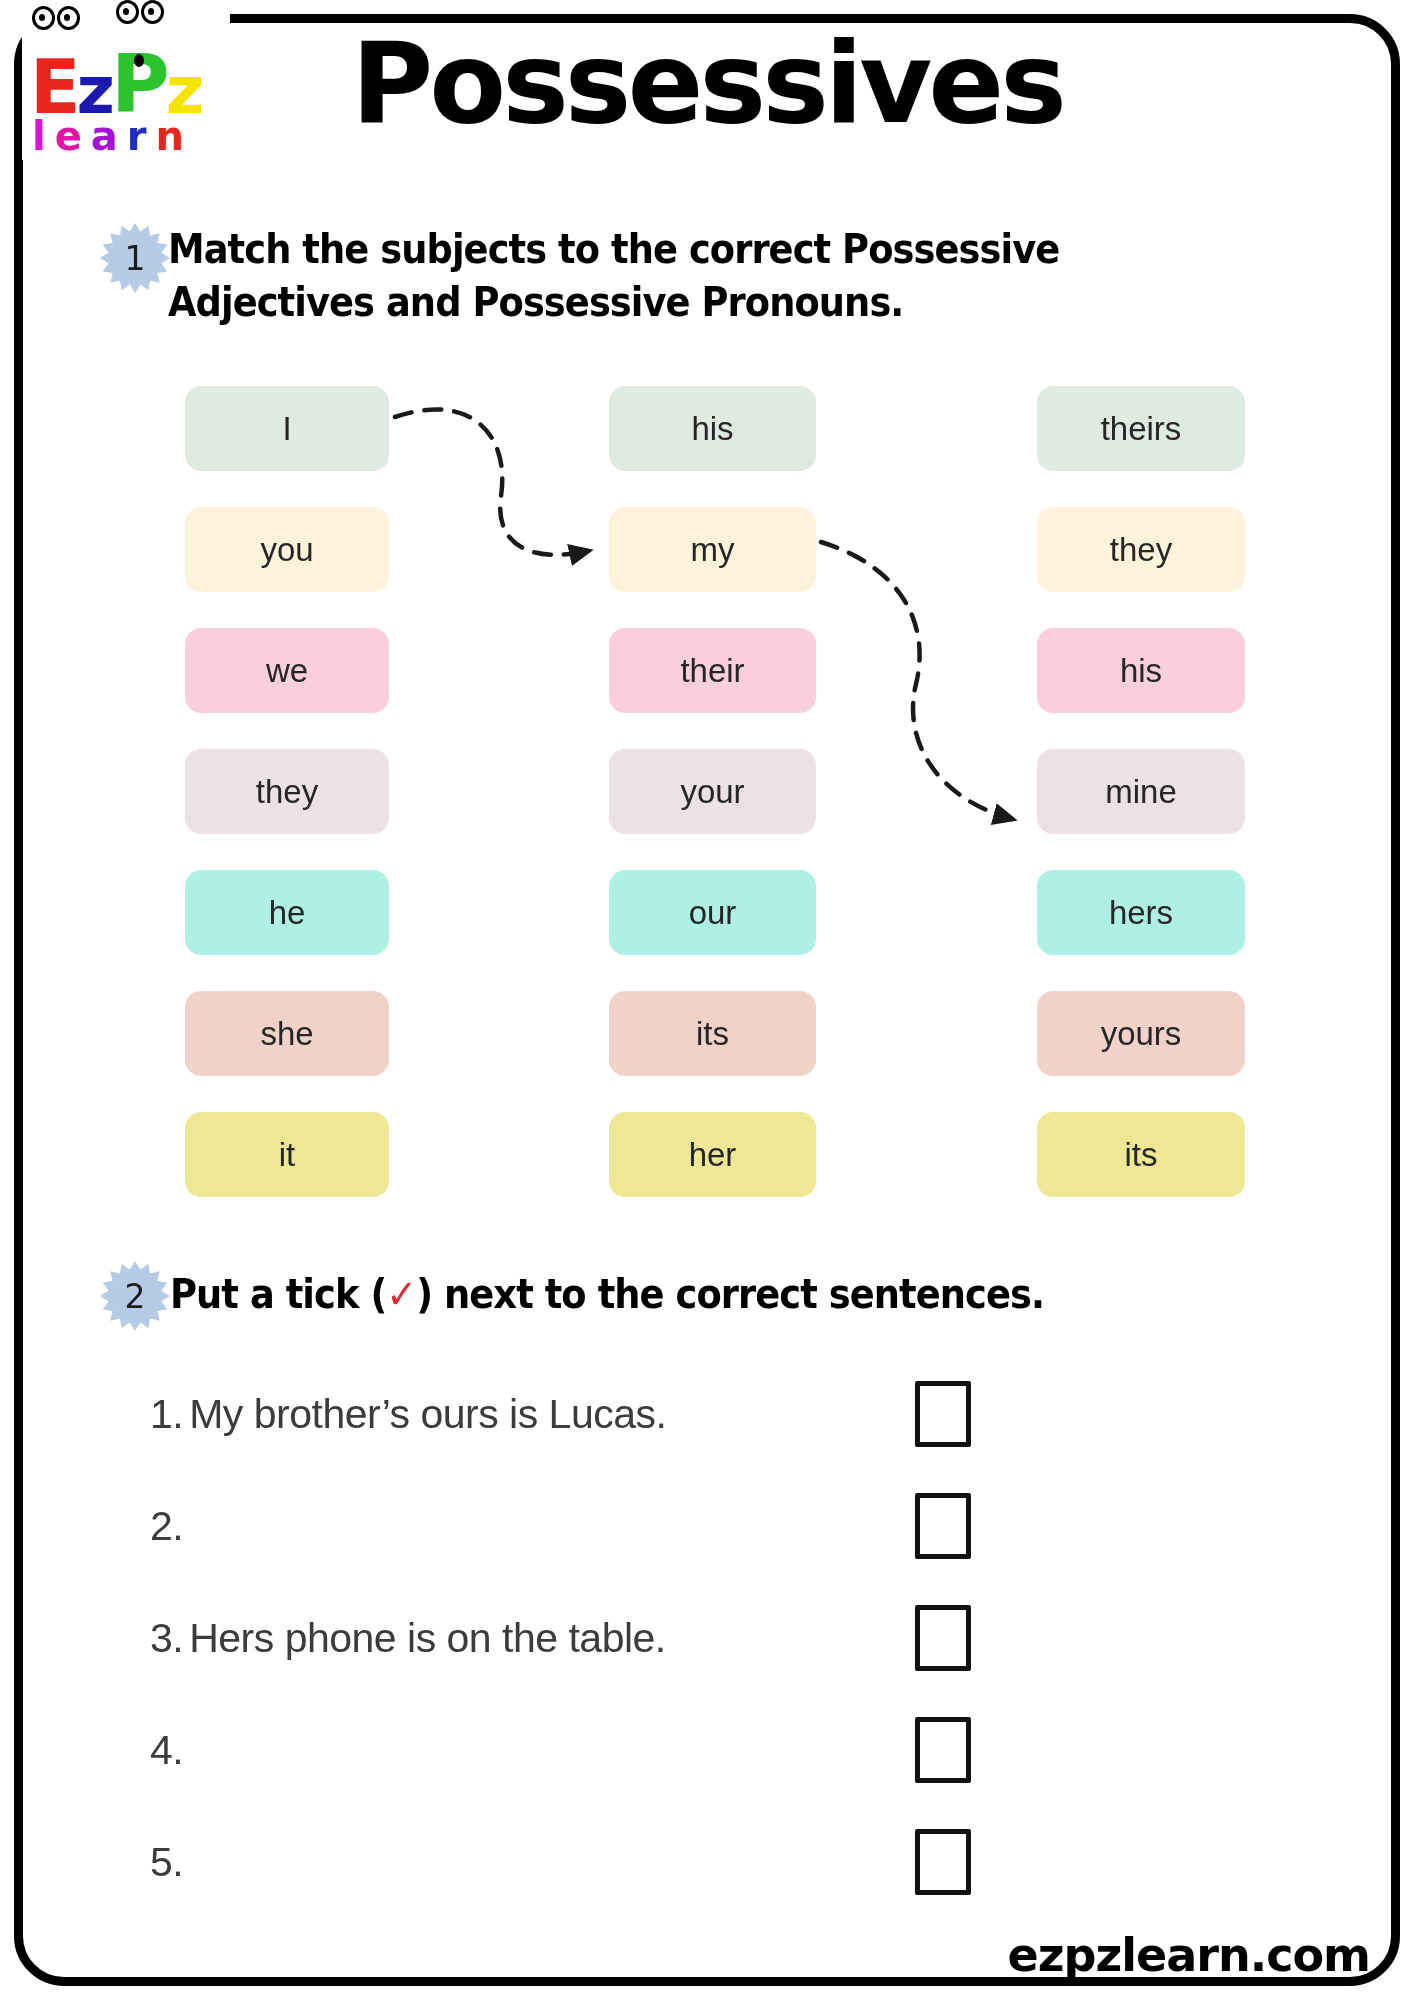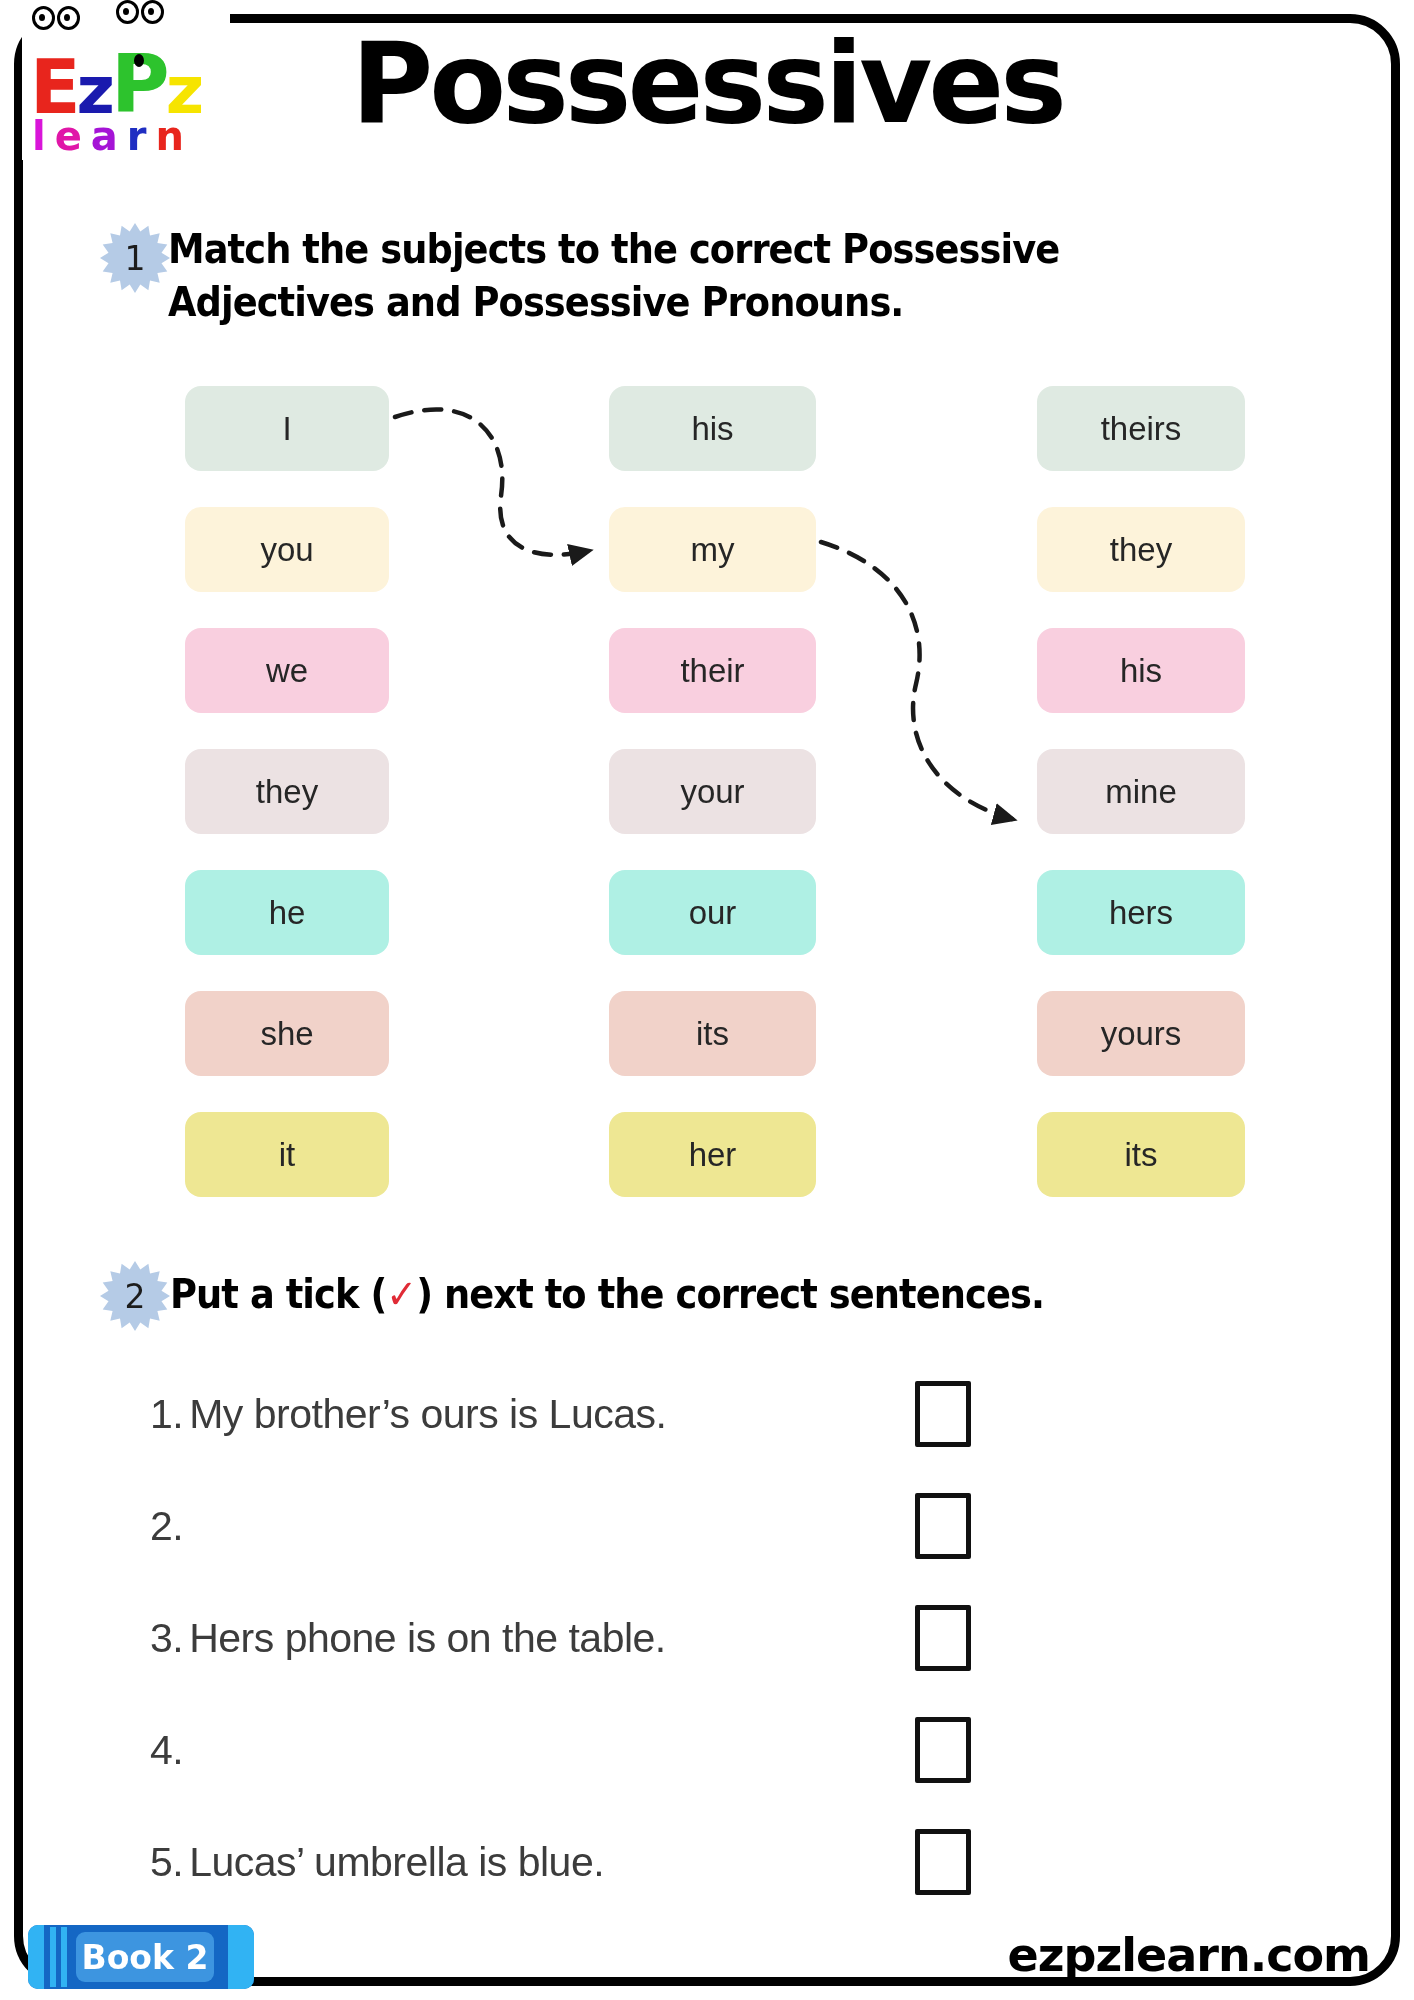--- a/index.html
+++ b/index.html
@@ -182,27 +182,19 @@
         <span class="sentence-num">3.</span>
         <span>Hers phone is on the table.</span>
         <div class="sentence-checkbox"></div>
       </div>
       <div class="sentence-row">
         <span class="sentence-num">4.</span>
         <div class="sentence-checkbox"></div>
       </div>
       <div class="sentence-row">
         <span class="sentence-num">5.</span>
-        <span>Lucas’ umbrella is blue.</span>
         <div class="sentence-checkbox"></div>
       </div>
     </div>
 
-  <div class="book-badge">
-    <div class="book-cap-left"></div>
-    <div class="book-stripe1"></div>
-    <div class="book-stripe2"></div>
-    <div class="book-cap-right"></div>
-    <div class="book-label">Book 2</div>
-  </div>
   <div class="website">ezpzlearn.com</div>
 
 </div>
 
 </body></html>

